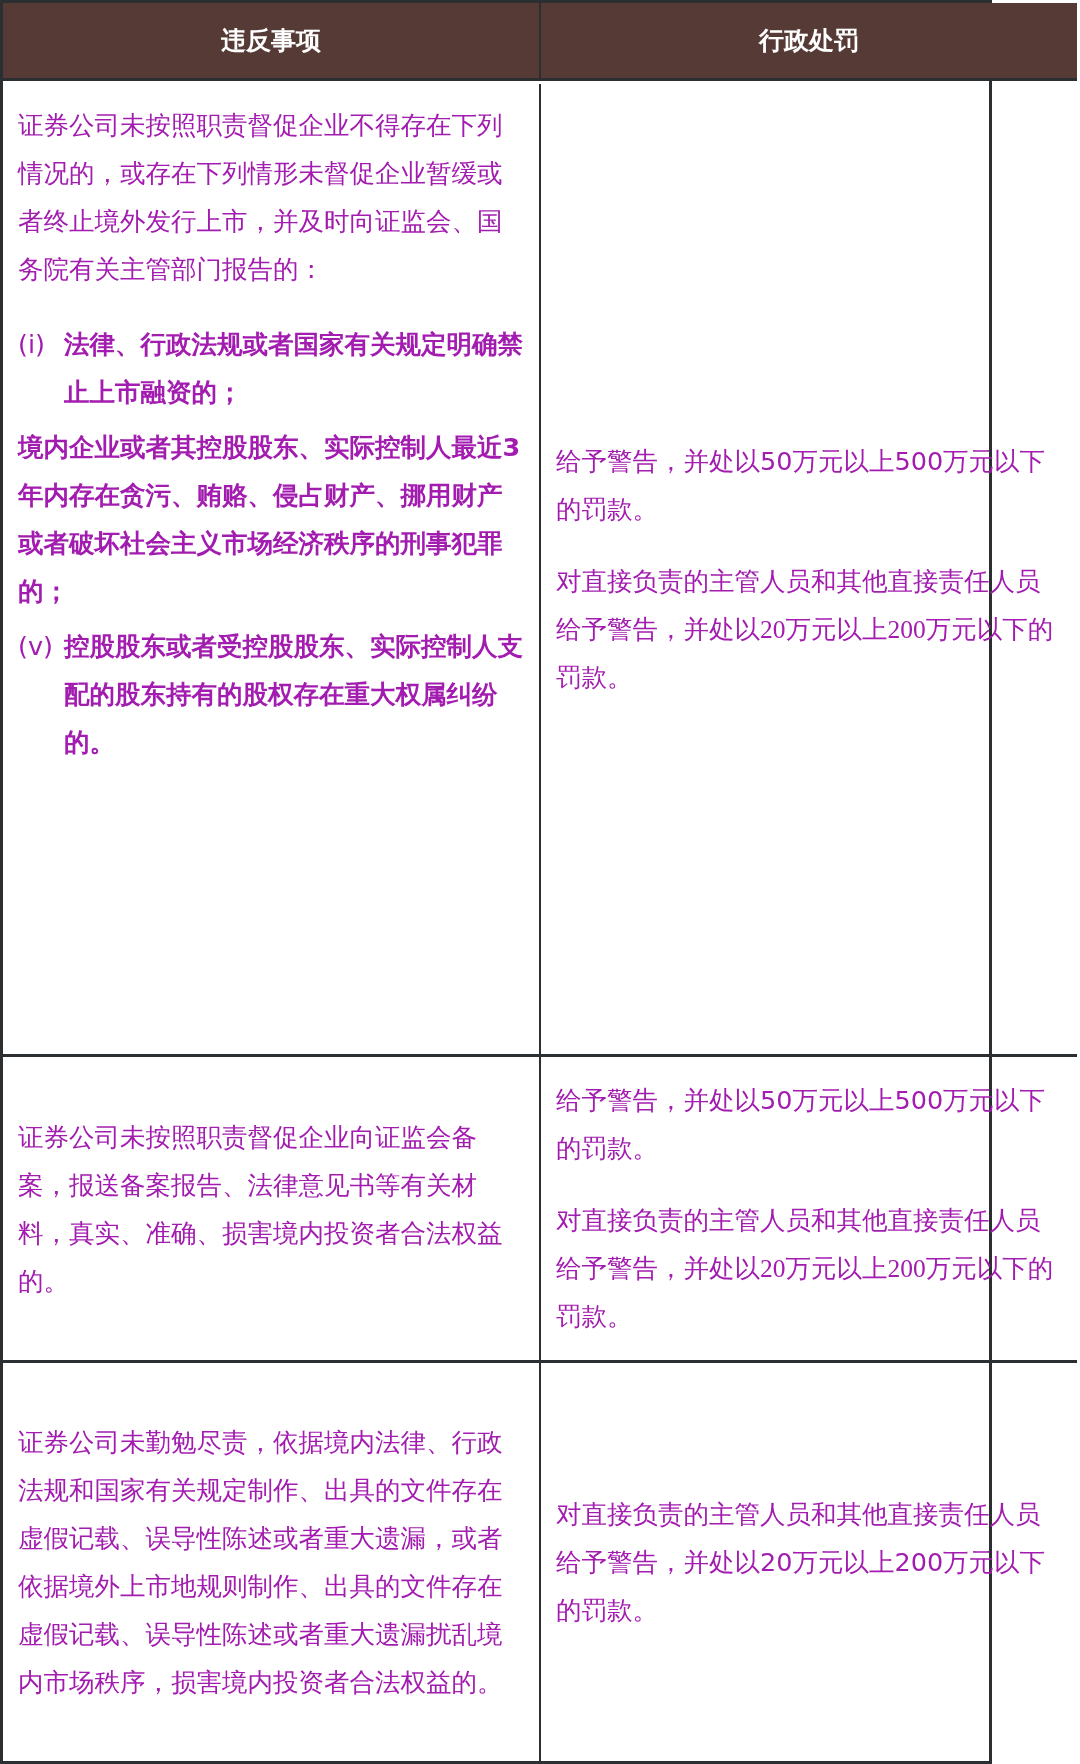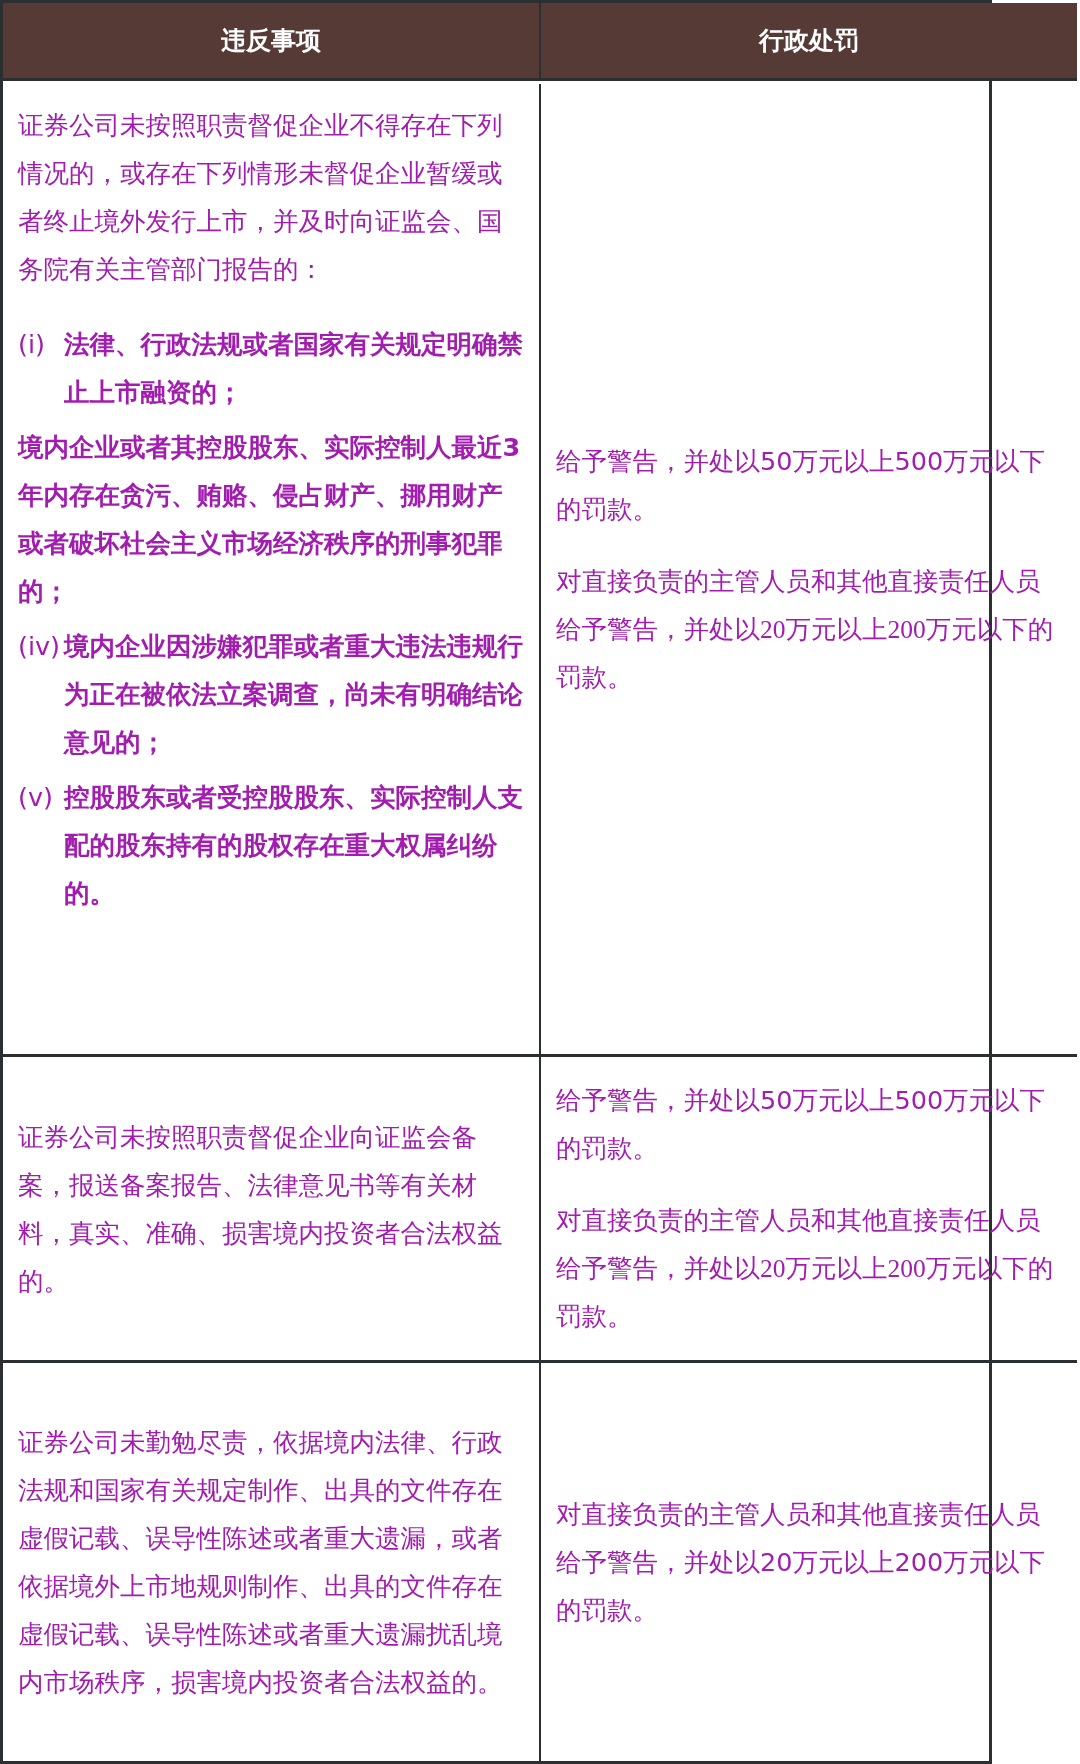--- a/index.html
+++ b/index.html
@@ -116,24 +116,20 @@
       <p class="para">证券公司未按照职责督促企业不得存在下列情况的，或存在下列情形未督促企业暂缓或者终止境外发行上市，并及时向证监会、国务院有关主管部门报告的：</p>
       <div class="list">
         <div class="list-item">
           <span class="list-label">(i)</span>
           <span class="list-text">法律、行政法规或者国家有关规定明确禁止上市融资的；</span>
         </div>
         <div class="list-item">
           <span class="list-text">境内企业或者其控股股东、实际控制人最近3年内存在贪污、贿赂、侵占财产、挪用财产或者破坏社会主义市场经济秩序的刑事犯罪的；</span>
         </div>
         <div class="list-item">
-          <span class="list-label">(iv)</span>
-          <span class="list-text">境内企业因涉嫌犯罪或者重大违法违规行为正在被依法立案调查，尚未有明确结论意见的；</span>
-        </div>
-        <div class="list-item">
           <span class="list-label">(v)</span>
           <span class="list-text">控股股东或者受控股股东、实际控制人支配的股东持有的股权存在重大权属纠纷的。</span>
         </div>
       </div>
     </div>
     <div class="cell col-right">
       <p class="para">给予警告，并处以50万元以上500万元以下的罚款。</p>
       <p class="para">对直接负责的主管人员和其他直接责任人员给予警告，并处以20万元以上200万元以下的罚款。</p>
     </div>
   </div>

